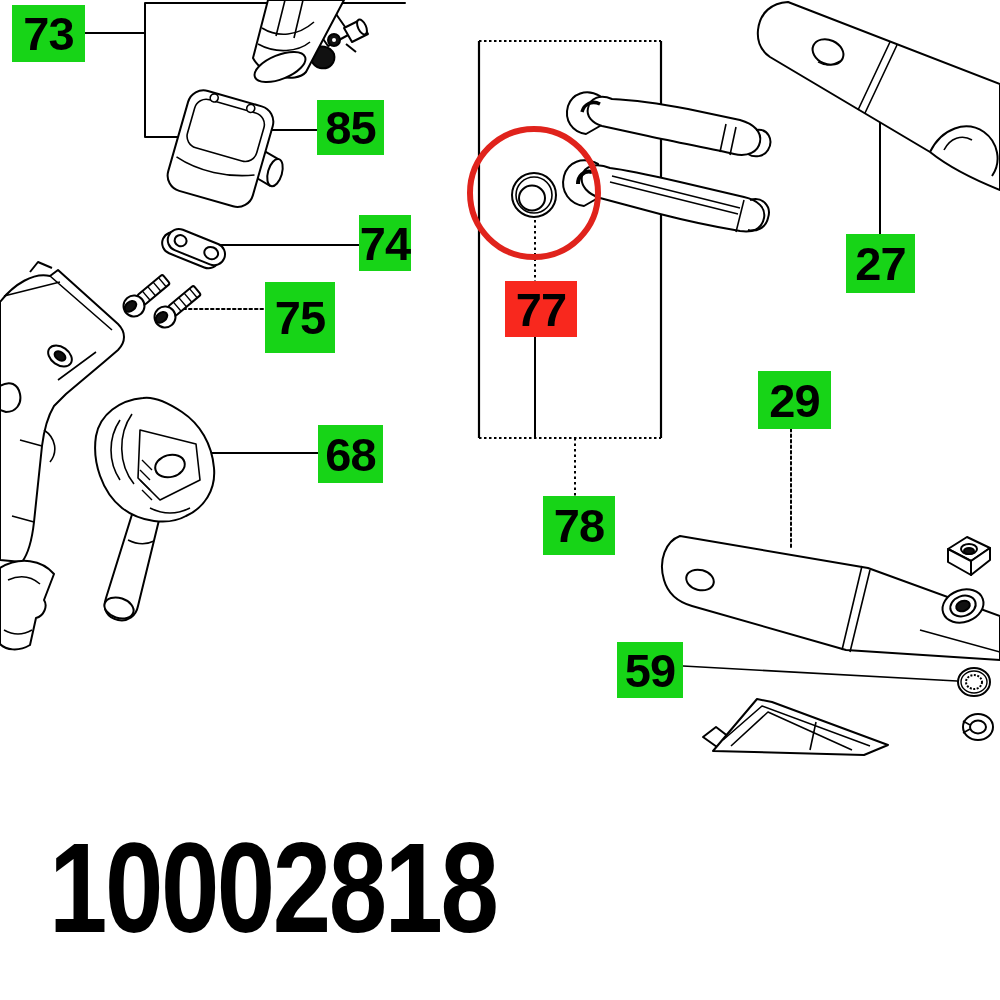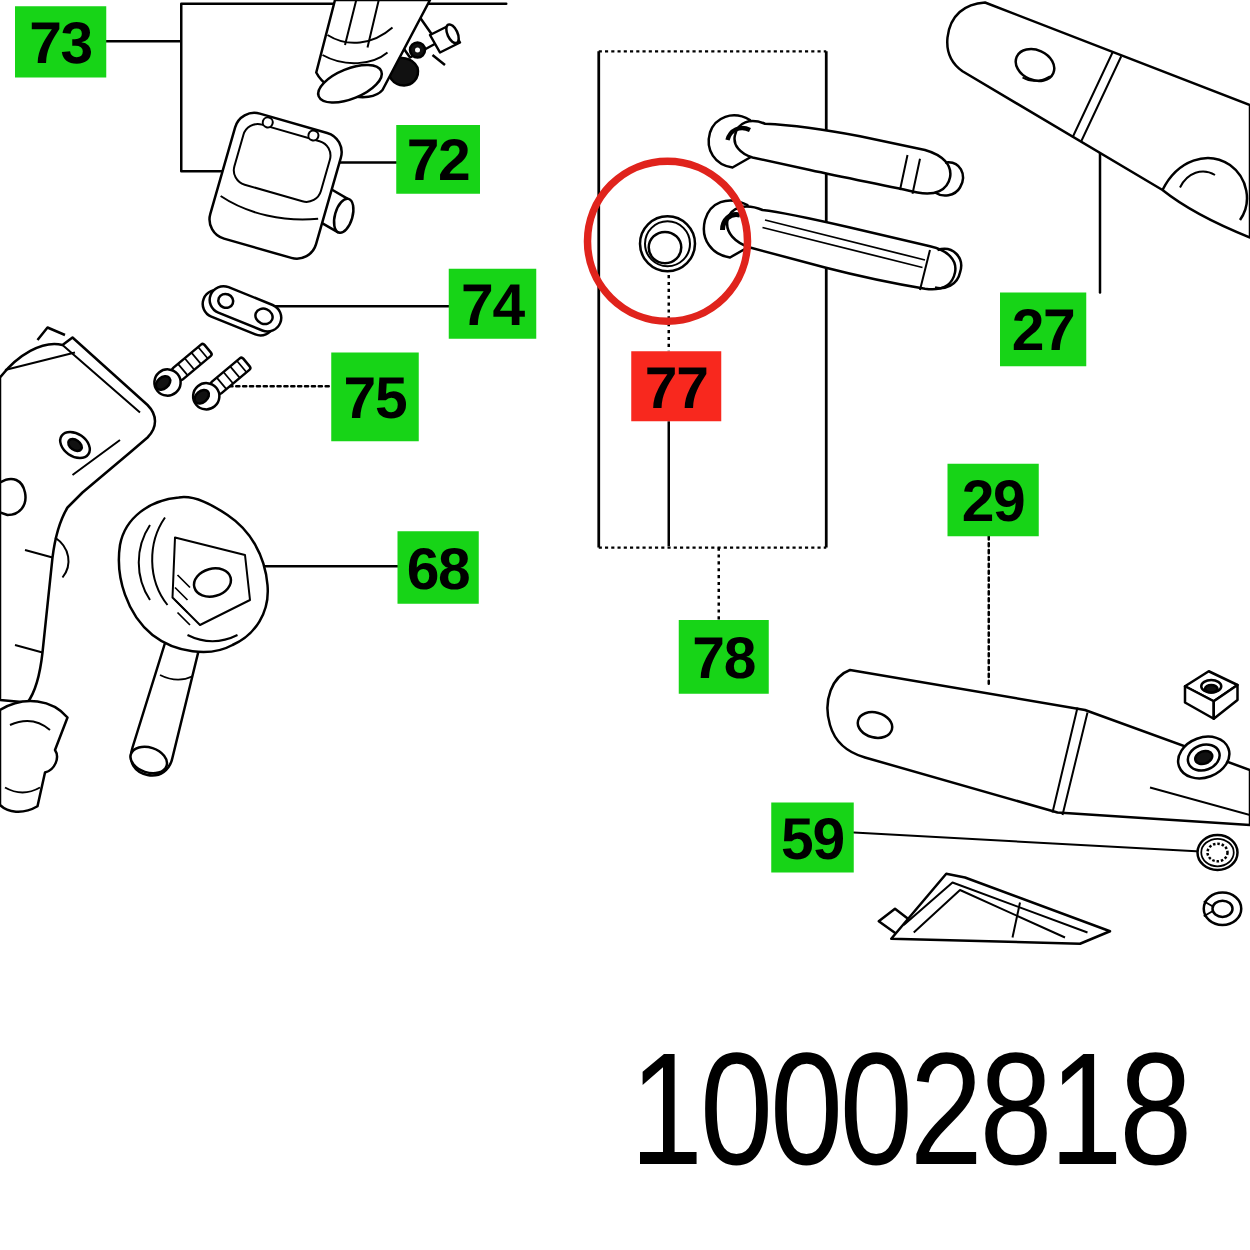--- a/index.html
+++ b/index.html
@@ -17,22 +17,22 @@
   }
   #diagram{position:absolute;left:0;top:0;}
   .plabel{
     position:absolute;display:flex;align-items:center;justify-content:center;
     font-weight:bold;font-size:47px;line-height:1;color:#000;
     letter-spacing:-1px;user-select:none;cursor:pointer;
   }
   .plabel.green{background:var(--label-green);}
   .plabel.red{background:var(--label-red);text-align:center;}
   #part-number{
-    position:absolute;left:0;right:0;top:824px;text-align:right;
-    font-weight:normal;font-size:128px;line-height:1;color:#000;margin-left:44px;
+    position:absolute;left:0;right:0;top:824px;text-align:left;
+    font-weight:bold;font-size:128px;line-height:1;color:#000;
   }
   #part-number span{display:inline-block;transform:scaleX(.82);letter-spacing:-3px;}
 </style>
 </head>
 <body>
 
 <svg id="diagram" width="1000" height="1000" viewBox="0 0 1000 1000">
 
   <g stroke="#000" stroke-width="2" fill="none" stroke-linecap="round">
     <path d="M85,33 H145 M145,3 V137 M145,3 H405 M145,137 H196"></path>
@@ -189,25 +189,25 @@
     <path d="M703,737 L716,727 L729,737 L717,747 Z"></path>
     <path d="M713,751 L757,699 L772,702 L888,745 L864,755 Z"></path>
     <path d="M723,740 L762,706 L870,746 M731,746 L768,712 L852,750" fill="none" stroke-width="1.6"></path>
     <path d="M816,722 L810,750" fill="none" stroke-width="1.6"></path>
   </g>
 
   <circle cx="534" cy="193" r="64" fill="none" stroke="#e0231c" stroke-width="6"></circle>
 </svg>
 
 <div class="plabel green" style="left:12px;top:5px;width:73px;height:57px">73</div>
-<div class="plabel green" style="left:317px;top:100px;width:67px;height:55px">72</div>
-<div class="plabel green" style="left:359px;top:215px;width:70px;height:56px">74</div>
+<div class="plabel green" style="left:317px;top:100px;width:67px;height:55px">85</div>
+<div class="plabel green" style="left:359px;top:215px;width:52px;height:56px">74</div>
 <div class="plabel green" style="left:265px;top:282px;width:70px;height:71px">75</div>
 <div class="plabel green" style="left:318px;top:425px;width:65px;height:58px">68</div>
 <div class="plabel red" style="left:505px;top:281px;width:72px;height:56px">77</div>
 <div class="plabel green" style="left:543px;top:496px;width:72px;height:59px">78</div>
-<div class="plabel green" style="left:800px;top:234px;width:69px;height:59px">27</div>
+<div class="plabel green" style="left:846px;top:234px;width:69px;height:59px">27</div>
 <div class="plabel green" style="left:758px;top:371px;width:73px;height:58px">29</div>
 <div class="plabel green" style="left:617px;top:642px;width:66px;height:56px">59</div>
 
 <div id="part-number">
   <span>10002818</span>
 </div>
 
 </body></html>

